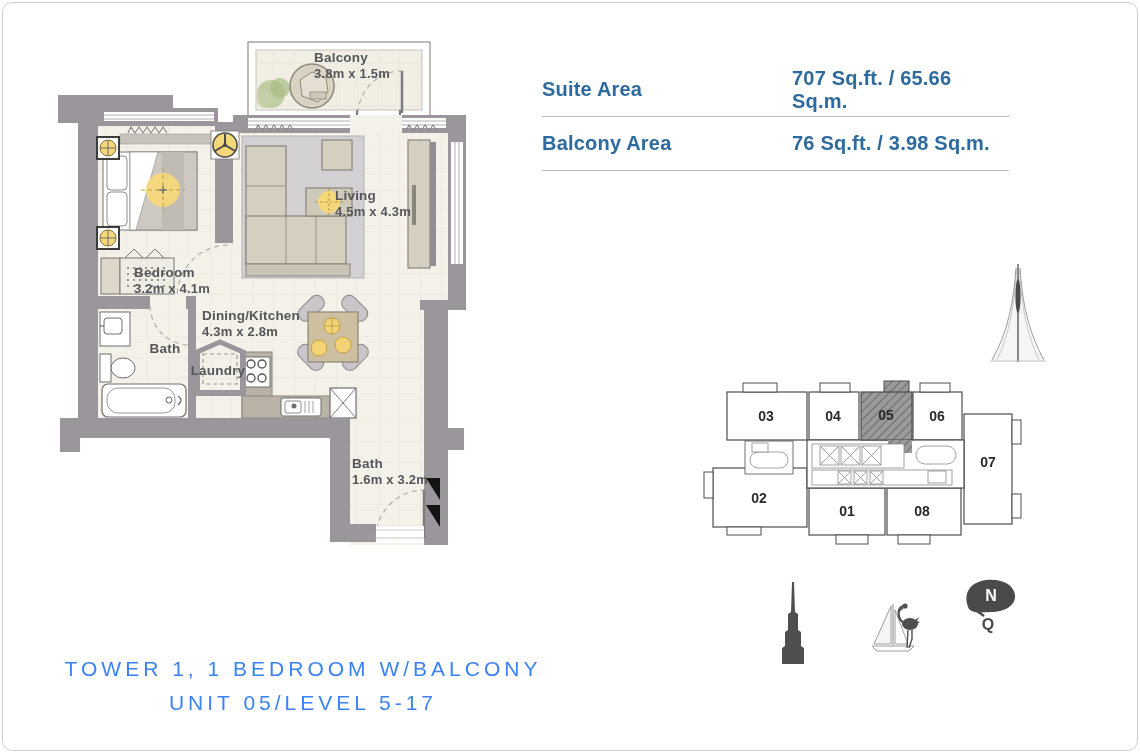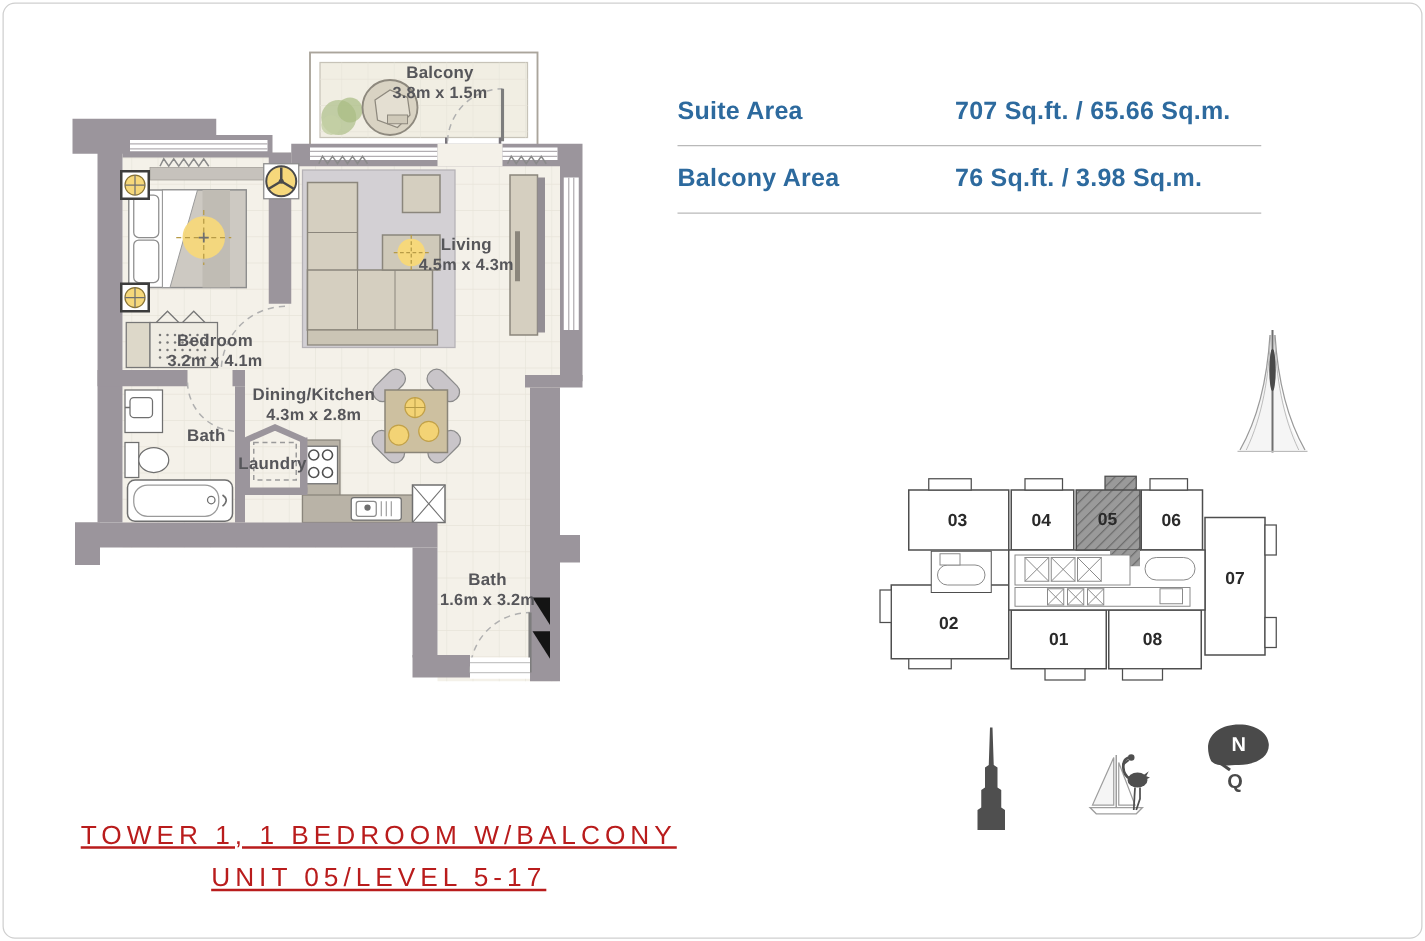--- a/index.html
+++ b/index.html
@@ -2,35 +2,35 @@
 <html><head>
 <meta charset="utf-8">
 <style>
   html,body{margin:0;padding:0;background:#fff;}
   .canvas{position:relative;width:1140px;height:753px;background:#fff;overflow:hidden;
           font-family:"Liberation Sans",sans-serif;}
   .frame{position:absolute;inset:2px;border:1px solid #cfcfcf;border-radius:10px;pointer-events:none;}
   .art{position:absolute;left:0;top:0;width:1140px;height:753px;}
 
   
-  .rlabel{position:absolute;transform:translate(-50%,-50%);text-align:center;
+  .rlabel{position:absolute;transform:translate(-50%,-50%);text-align:left;
           color:#56565a;font-weight:bold;font-size:13.5px;line-height:16px;
           letter-spacing:.2px;white-space:nowrap;z-index:3;}
   .rlabel .dims{display:block;font-size:13px;}
 
   
   .area-table{position:absolute;left:542px;top:63px;width:467px;z-index:3;}
   .area-row{display:flex;align-items:center;height:53px;}
   .area-row.divided{border-bottom:1px solid #b9b9b9;}
   .area-label{width:222px;font-size:20px;font-weight:700;color:#2d6a9e;letter-spacing:.2px;}
-  .area-value{flex:1;font-size:20px;font-weight:700;color:#2d6a9e;letter-spacing:.2px;}
+  .area-value{flex:1;font-size:20px;font-weight:700;color:#2d6a9e;letter-spacing:.2px;margin-left:28px;}
 
   
-  .footer-line{position:absolute;transform:translate(-50%,-50%);color:#b91c1c;
-               font-size:21px;letter-spacing:4px;white-space:nowrap;z-index:3;text-decoration:underline;}
+  .footer-line{position:absolute;transform:translate(-50%,-50%);color:#3b82f6;
+               font-size:21px;letter-spacing:4px;white-space:nowrap;z-index:3;}
 </style>
 </head>
 <body>
 
 <div class="canvas">
 
   <svg class="art" viewBox="0 0 1140 753">
     <defs>
       <pattern id="grid22" width="21" height="21" patternUnits="userSpaceOnUse">
         <path d="M21 0H0V21" fill="none" stroke="#e7e4d9" stroke-width="1"></path>

